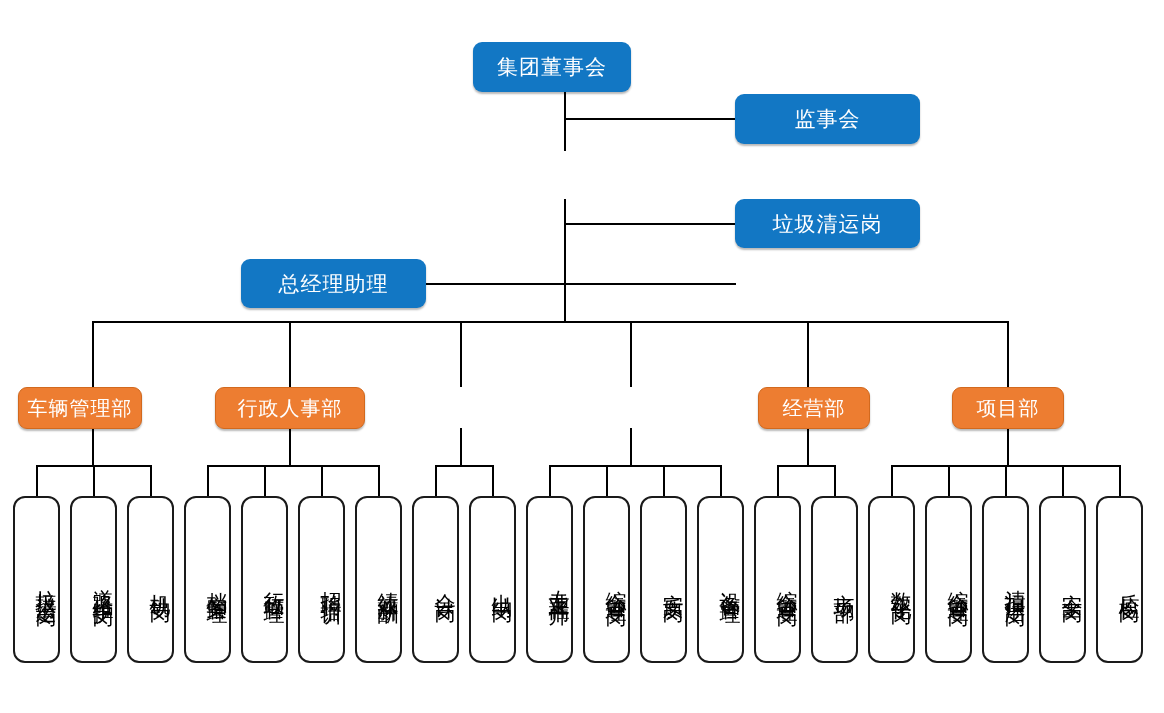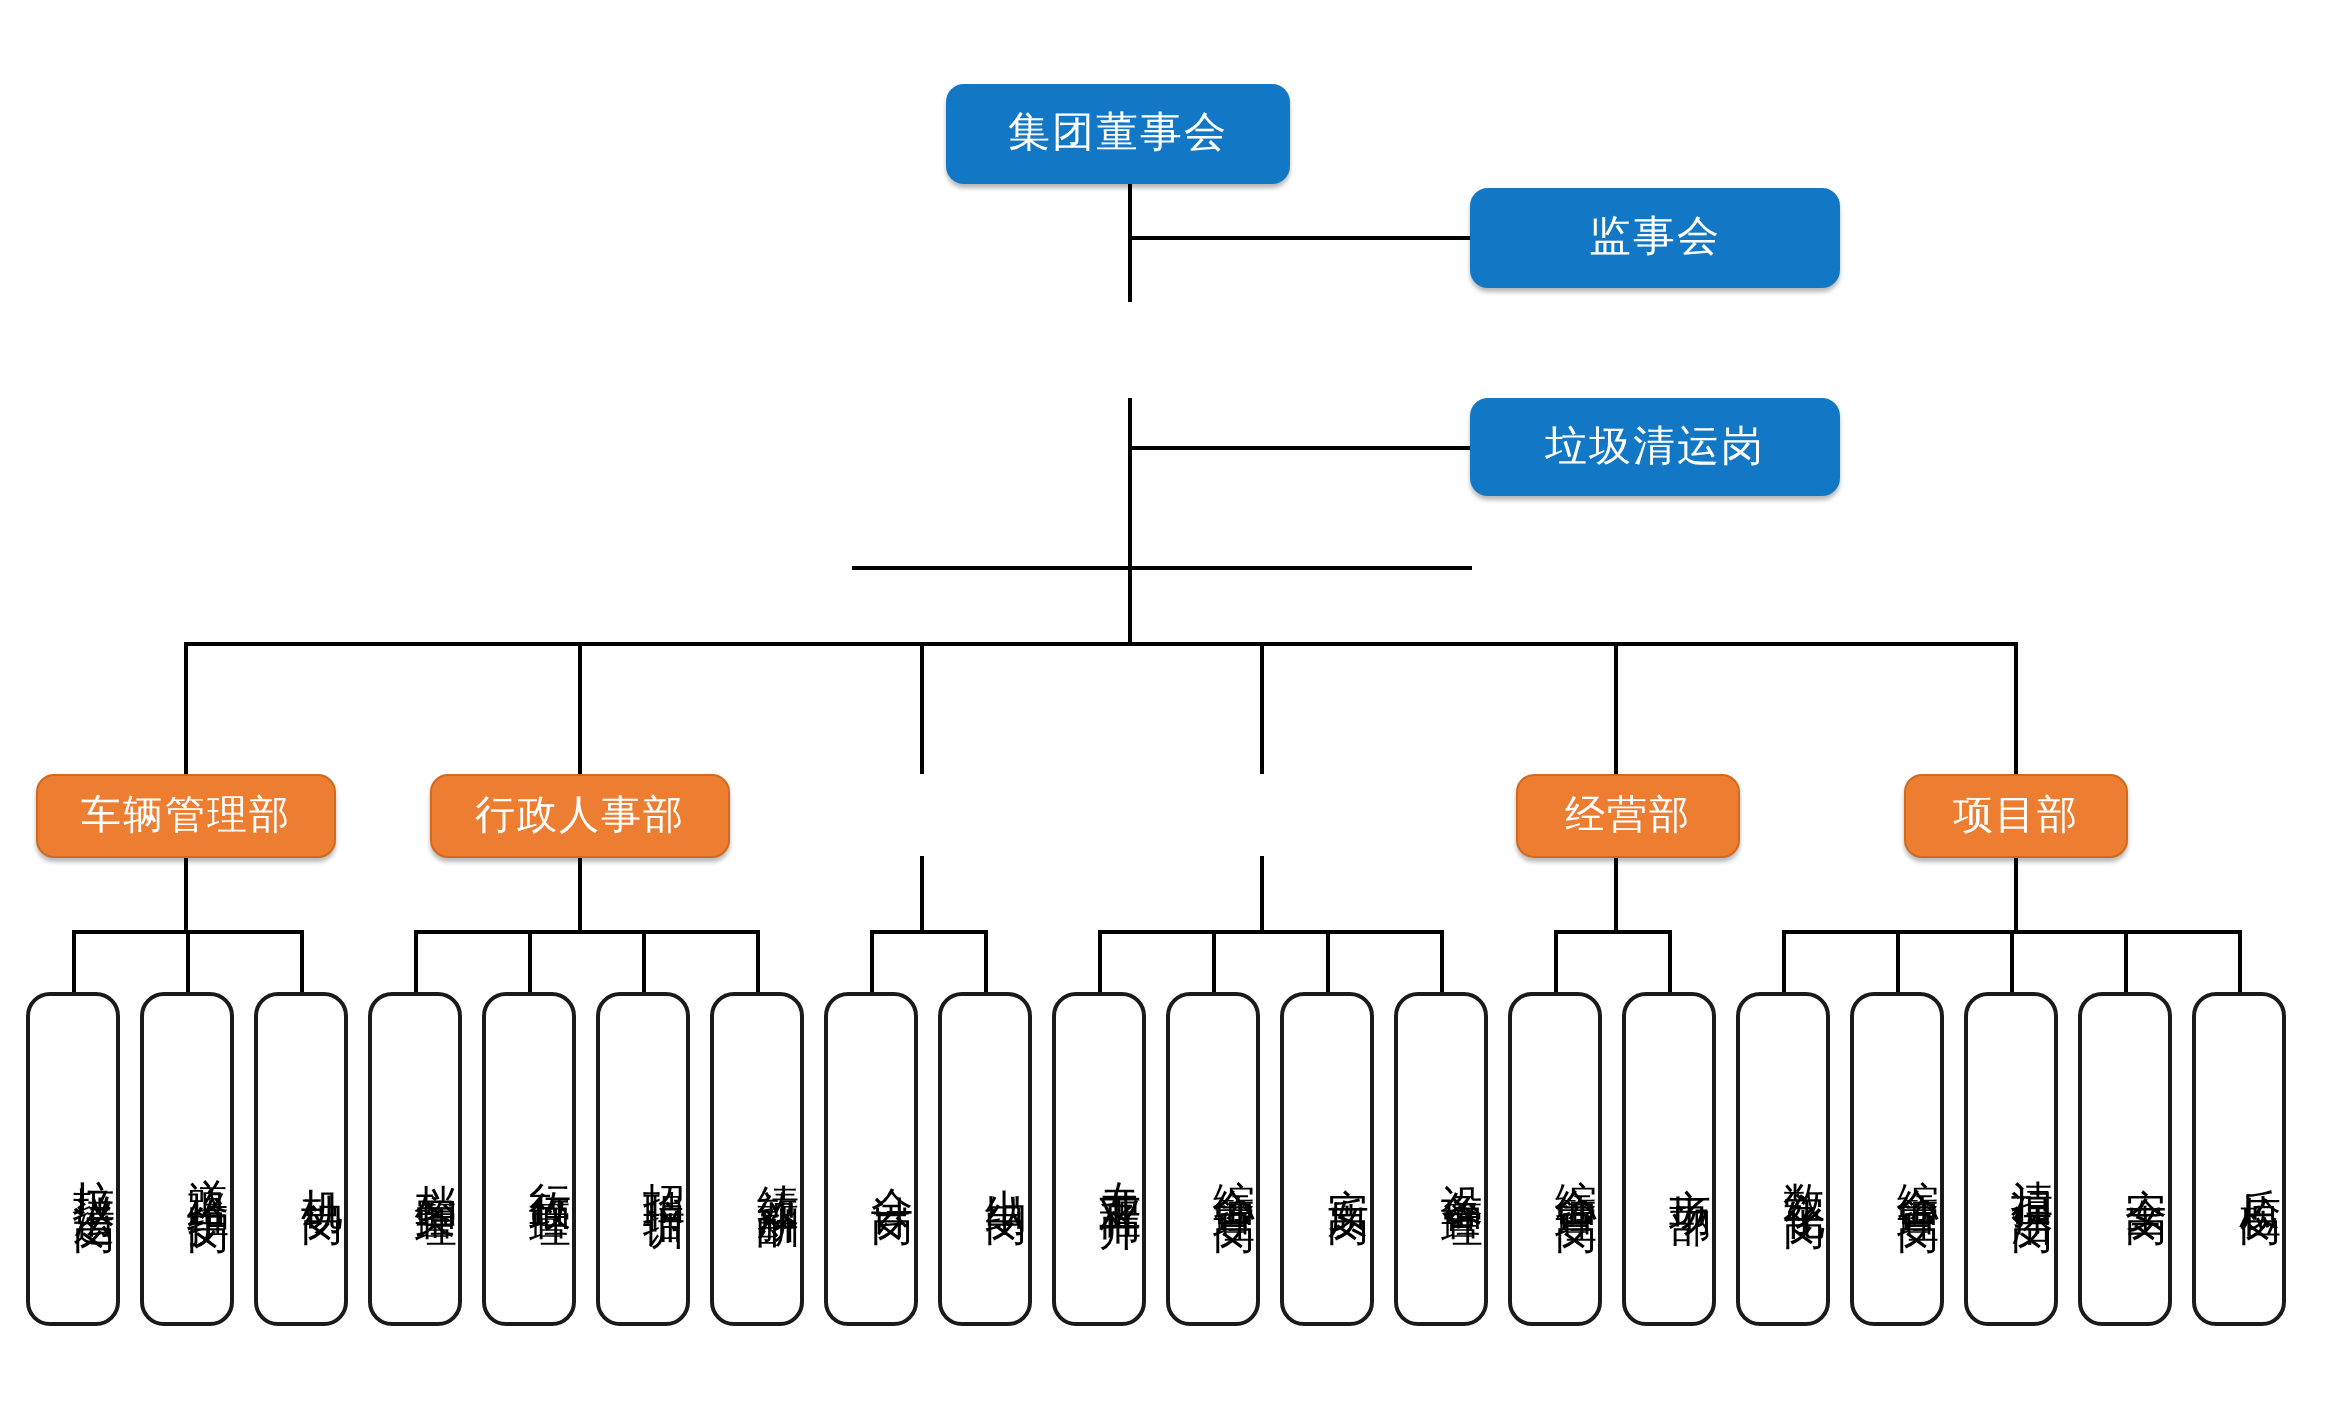--- a/index.html
+++ b/index.html
@@ -114,30 +114,31 @@
   <div class="ln v" style="left:834px;top:465px;height:31px;"></div>
 
   <div class="ln v" style="left:1007px;top:428px;height:38px;"></div>
   <div class="ln h" style="left:891px;top:465px;width:228px;"></div>
   <div class="ln v" style="left:891px;top:465px;height:31px;"></div>
   <div class="ln v" style="left:948px;top:465px;height:31px;"></div>
   <div class="ln v" style="left:1005px;top:465px;height:31px;"></div>
   <div class="ln v" style="left:1062px;top:465px;height:31px;"></div>
   <div class="ln v" style="left:1119px;top:465px;height:31px;"></div>
 
-  <div class="node blue" style="left:473px;top:42px;width:172px;height:50px;">集团董事会</div>
+  <div class="node blue" style="left:473px;top:42px;width:158px;height:50px;">集团董事会</div>
 
   <div class="node blue" style="left:735px;top:94px;width:185px;height:50px;">监事会</div>
 
 
   <div class="node blue" style="left:735px;top:199px;width:185px;height:49px;">垃圾清运岗</div>
 
 
+  <div class="node blue" style="left:241px;top:259px;width:185px;height:49px;">总经理助理</div>
 
-  <div class="node orange" style="left:18px;top:387px;width:150px;height:42px;">车辆管理部</div>
+  <div class="node orange" style="left:18px;top:387px;width:124px;height:42px;">车辆管理部</div>
 
   <div class="node orange" style="left:215px;top:387px;width:150px;height:42px;">行政人事部</div>
 
 
 
   <div class="node orange" style="left:758px;top:387px;width:112px;height:42px;">经营部</div>
 
   <div class="node orange" style="left:952px;top:387px;width:112px;height:42px;">项目部</div>
 
   <div class="node leaf" style="left:13px;top:496px;width:47px;height:167px;">垃圾清运岗</div>

